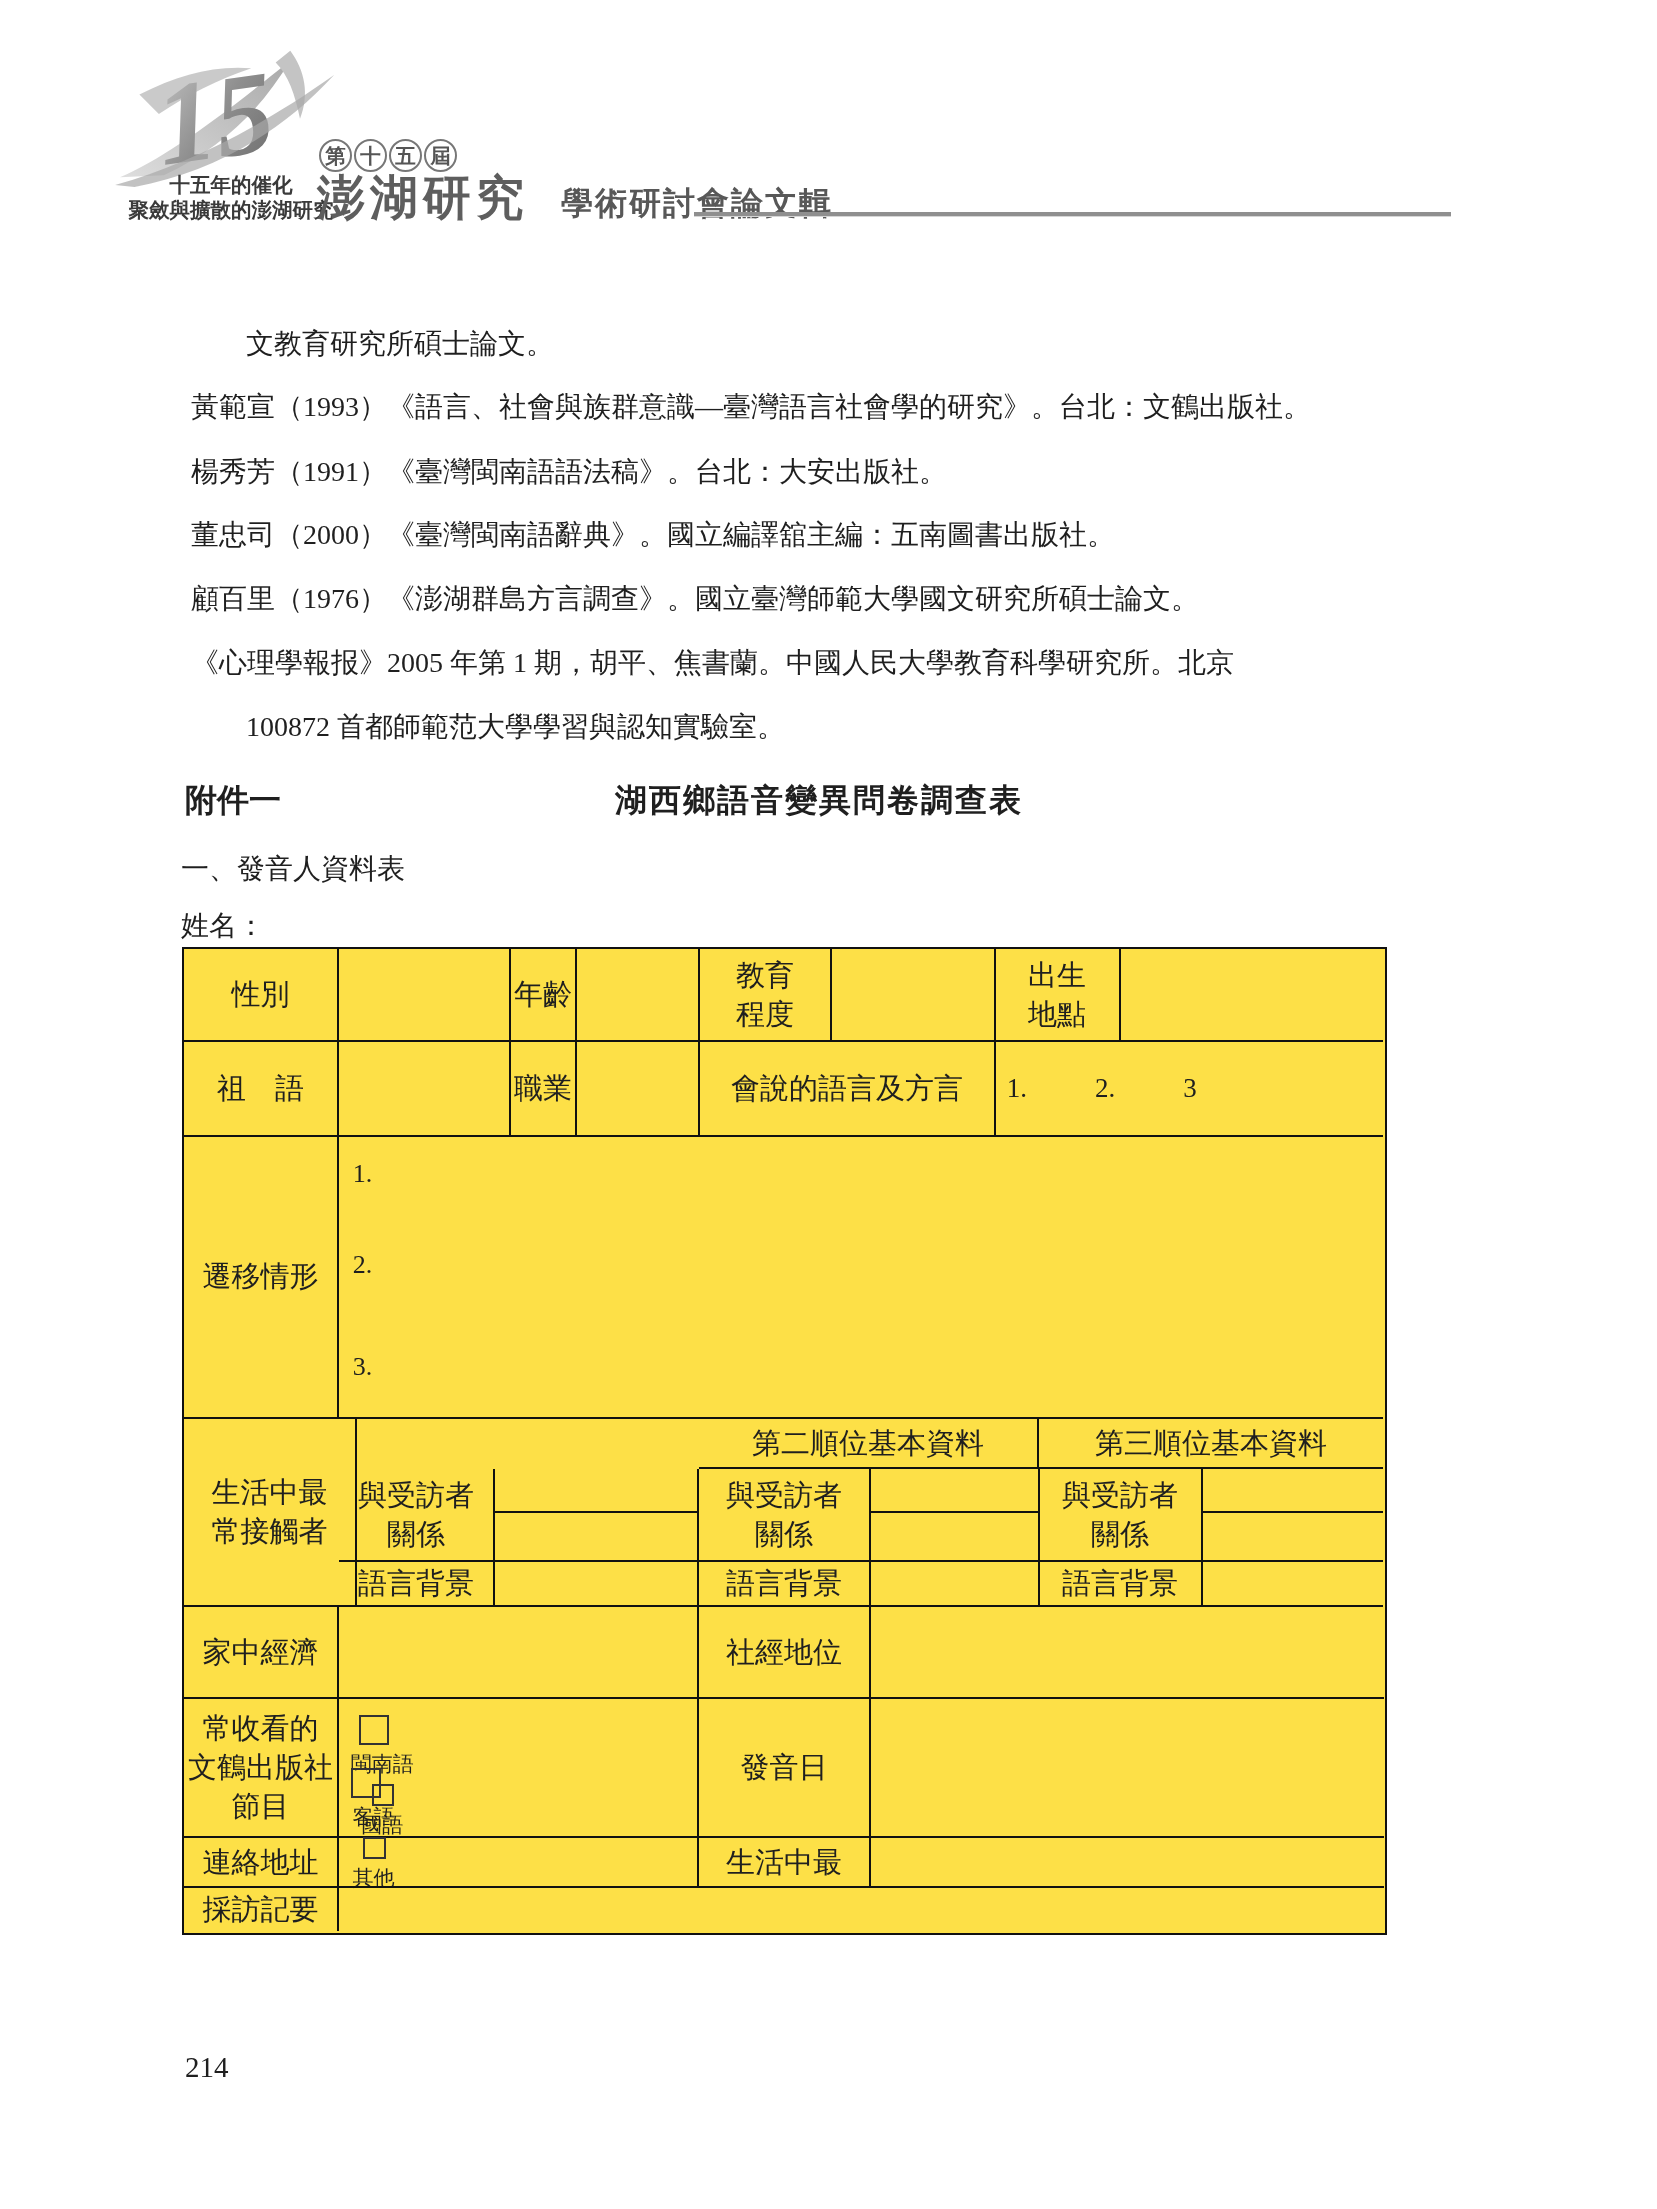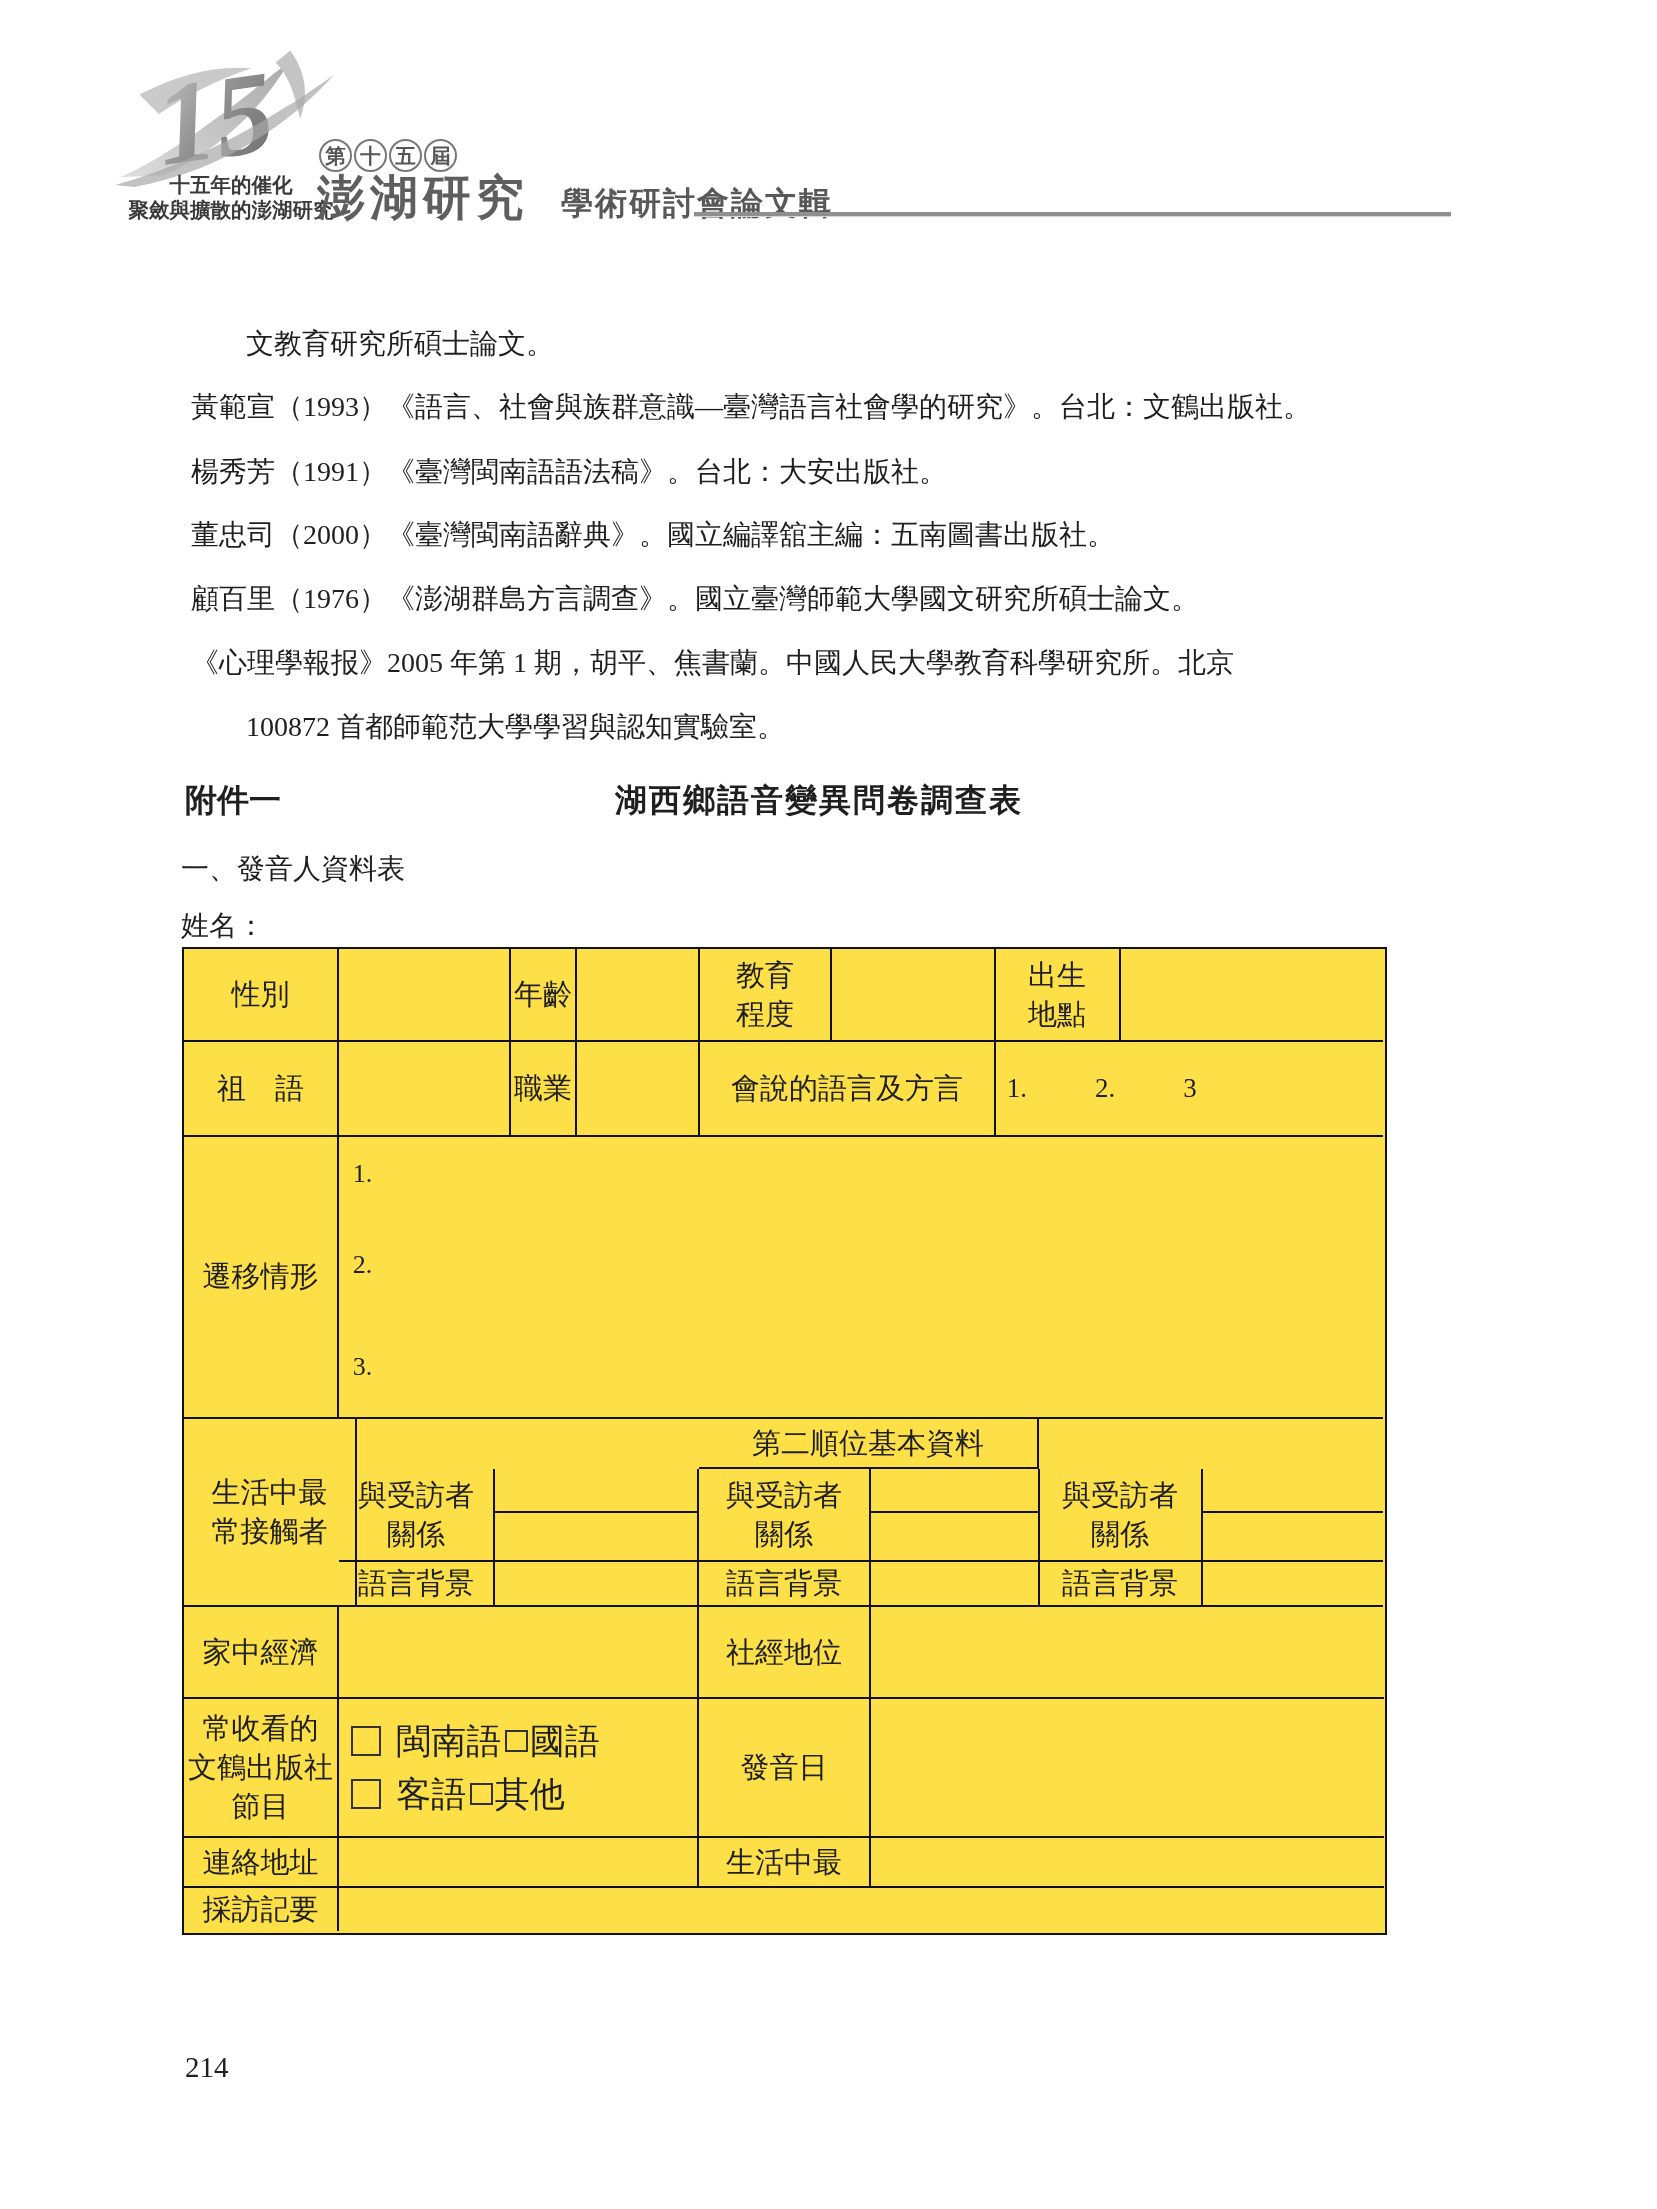--- a/index.html
+++ b/index.html
@@ -53,21 +53,21 @@
     font-size:29px;line-height:39px;
     display:flex;align-items:center;justify-content:center;text-align:center;
   }
   .cell.noR{border-right:none;}
   .cell.noB{border-bottom:none;}
   .cell.thickB{border-bottom-width:2.9px;font-family:Liberation Serif, serif;}
   .cell.left{justify-content:flex-start;text-align:left;padding-left:11.7px;}
   .cell.plain{display:block;}
   .mig-item{position:absolute;left:13.7px;font-size:26px;}
   .spoken-vals span{font-size:27px;margin-right:68px;}
-  .cb-line{display:flex;align-items:center;height:53px;font-size:35px;}
+  .cb-line{display:flex;align-items:center;height:53px;font-size:21px;flex-direction:column;}
   .cb-big{display:inline-block;width:26px;height:26px;border:2px solid #333;margin-right:15.6px;flex:0 0 auto;}
   .cb-small{display:inline-block;width:18.5px;height:18.5px;border:2px solid #333;margin:0 2px 0 3.9px;flex:0 0 auto;}
   .page-number{position:absolute;left:185px;top:2051px;font-size:29px;}
 </style>
 </head>
 <body>
 
 <div class="page">
 
   <svg class="logo-svg" width="244" height="146" viewBox="0 0 250 150">
@@ -157,20 +157,21 @@
     </div>
 
     <div class="cell thickB" style="left:0;top:470px;width:173px;height:188px">
       <div>
           <div>生活中最</div>
           <div>常接觸者</div>
         </div>
     </div>
 
     <div class="cell" style="left:515px;top:470px;width:340px;height:50px;line-height:33px">第二順位基本資料</div>
+    <div class="cell noR" style="left:855px;top:470px;width:344px;height:50px;line-height:33px">第三順位基本資料</div>
 
     <div class="cell" style="left:155px;top:520px;width:156px;height:93px">
       <div>
           <div>與受訪者</div>
           <div>關係</div>
         </div>
     </div>
     <div class="cell" style="left:311px;top:520px;width:204px;height:44px"></div>
     <div class="cell" style="left:311px;top:564px;width:204px;height:49px"></div>
 

